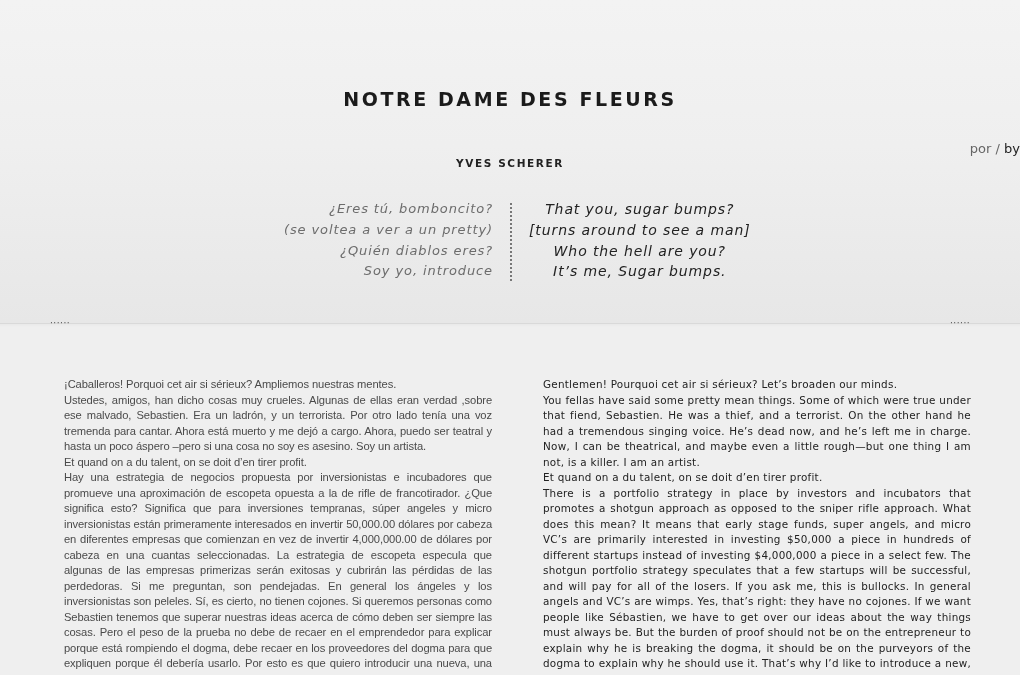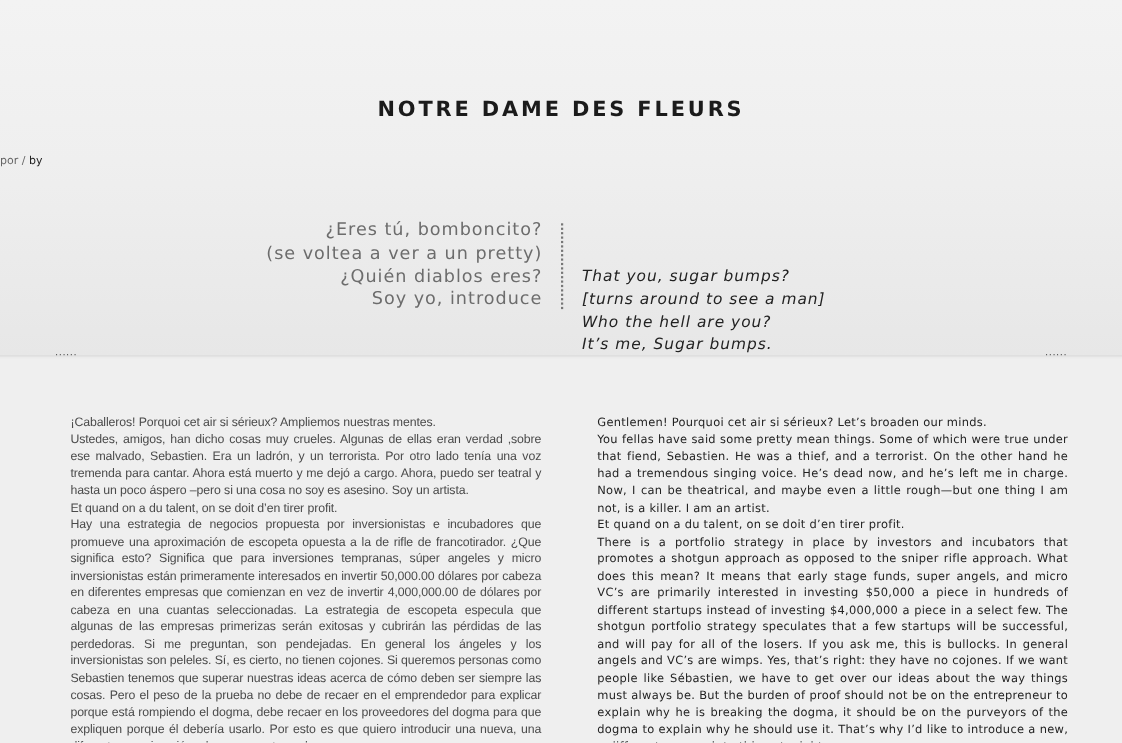--- a/index.html
+++ b/index.html
@@ -22,42 +22,41 @@
       content: ""; position: absolute; left: 0; right: 0; bottom: -4px; height: 4px;
       background: linear-gradient(to bottom, rgba(0,0,0,0.035), rgba(0,0,0,0));
     }
 
     .title {
       position: absolute; left: 0; top: 88px; width: 1020px; text-align: center;
       font-family: "DejaVu Sans", sans-serif;
       font-size: 19px; font-weight: bold; letter-spacing: 2.6px; color: #1b1b1b;
     }
     .byline-label {
-      position: absolute; left: 0; top: 141px; width: 1020px; text-align: left;
-      font-size: 10px; color: #666;
+      position: absolute; left: 0; top: 141px; width: 1020px; text-align: right;
+      font-size: 13px; color: #666;
     }
     .byline-label .by { color: #222; }
     .author {
       position: absolute; left: 0; top: 157px; width: 1020px; text-align: center;
       font-size: 10.5px; font-weight: bold; letter-spacing: 1.6px; color: #222;
     }
 
     .poem {
       position: absolute; top: 199px; left: 0; width: 1020px; height: 86px;
     }
     .poem-es {
       position: absolute; right: 527px; top: 0; text-align: right;
-      font-size: 16px; line-height: 20.8px; letter-spacing: 0.9px;
+      font-style: italic; font-size: 13px; line-height: 20.8px; letter-spacing: 0.9px;
       color: #6c6c6c;
     }
     .poem-en {
-      position: absolute; left: 529px; top: 0; text-align: left;
+      position: absolute; left: 529px; top: 0; text-align: center;
       font-style: italic; font-size: 14px; line-height: 20.8px; letter-spacing: 0.9px;
       color: #222;
-      margin-top: 42px;
     }
     .poem-divider {
       position: absolute; left: 510px; top: 4px; width: 0; height: 78px;
       border-left: 2px dotted #777;
     }
     .poem-line { display: block; white-space: nowrap; }
 
     .dots {
       position: absolute; top: 319px; font-size: 9px; letter-spacing: 0.5px;
       color: #555; line-height: 8px;
@@ -82,20 +81,21 @@
 </head>
 <body>
 
 <div class="page">
 
   <div class="hero">
     <h1 class="title">NOTRE DAME DES FLEURS</h1>
     <div class="byline-label">
       <span>por /</span><span class="by"> by</span>
     </div>
+    <div class="author">YVES SCHERER</div>
 
     <div class="poem">
       <div class="poem-es">
         <span class="poem-line">¿Eres tú, bomboncito?</span>
         <span class="poem-line">(se voltea a ver a un pretty)</span>
         <span class="poem-line">¿Quién diablos eres?</span>
         <span class="poem-line">Soy yo, introduce</span>
       </div>
       <div class="poem-divider"></div>
       <div class="poem-en">

